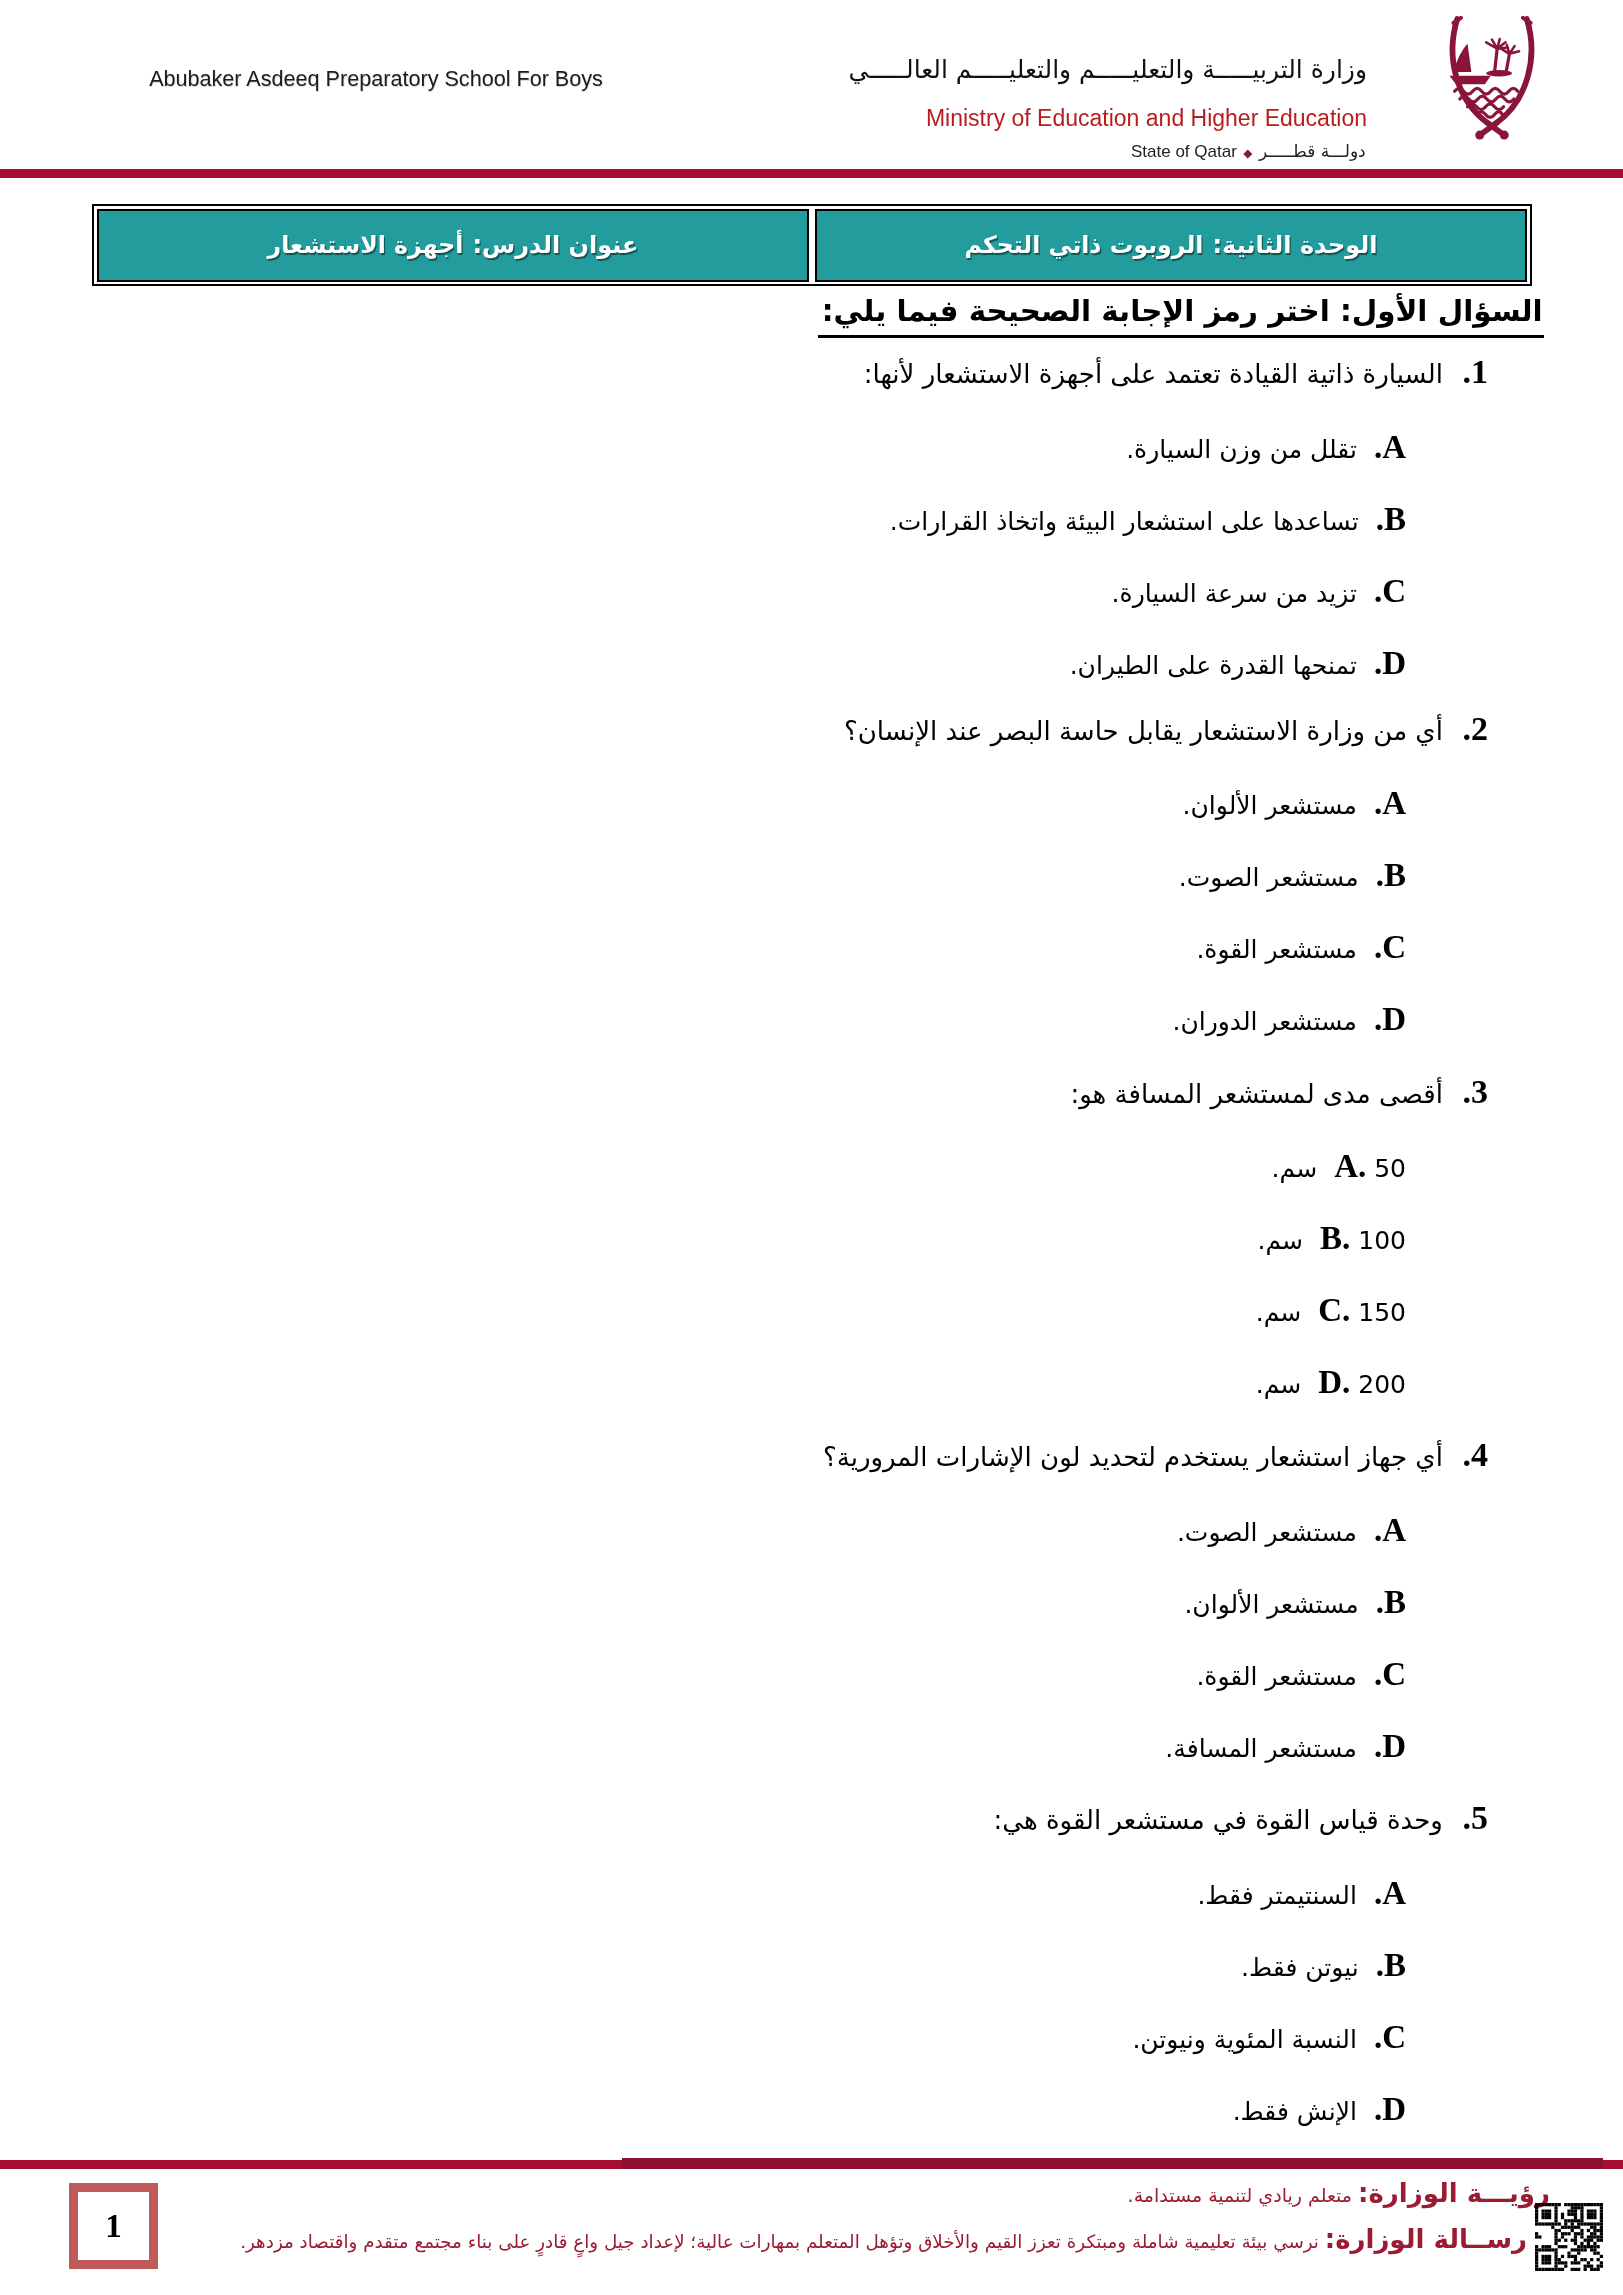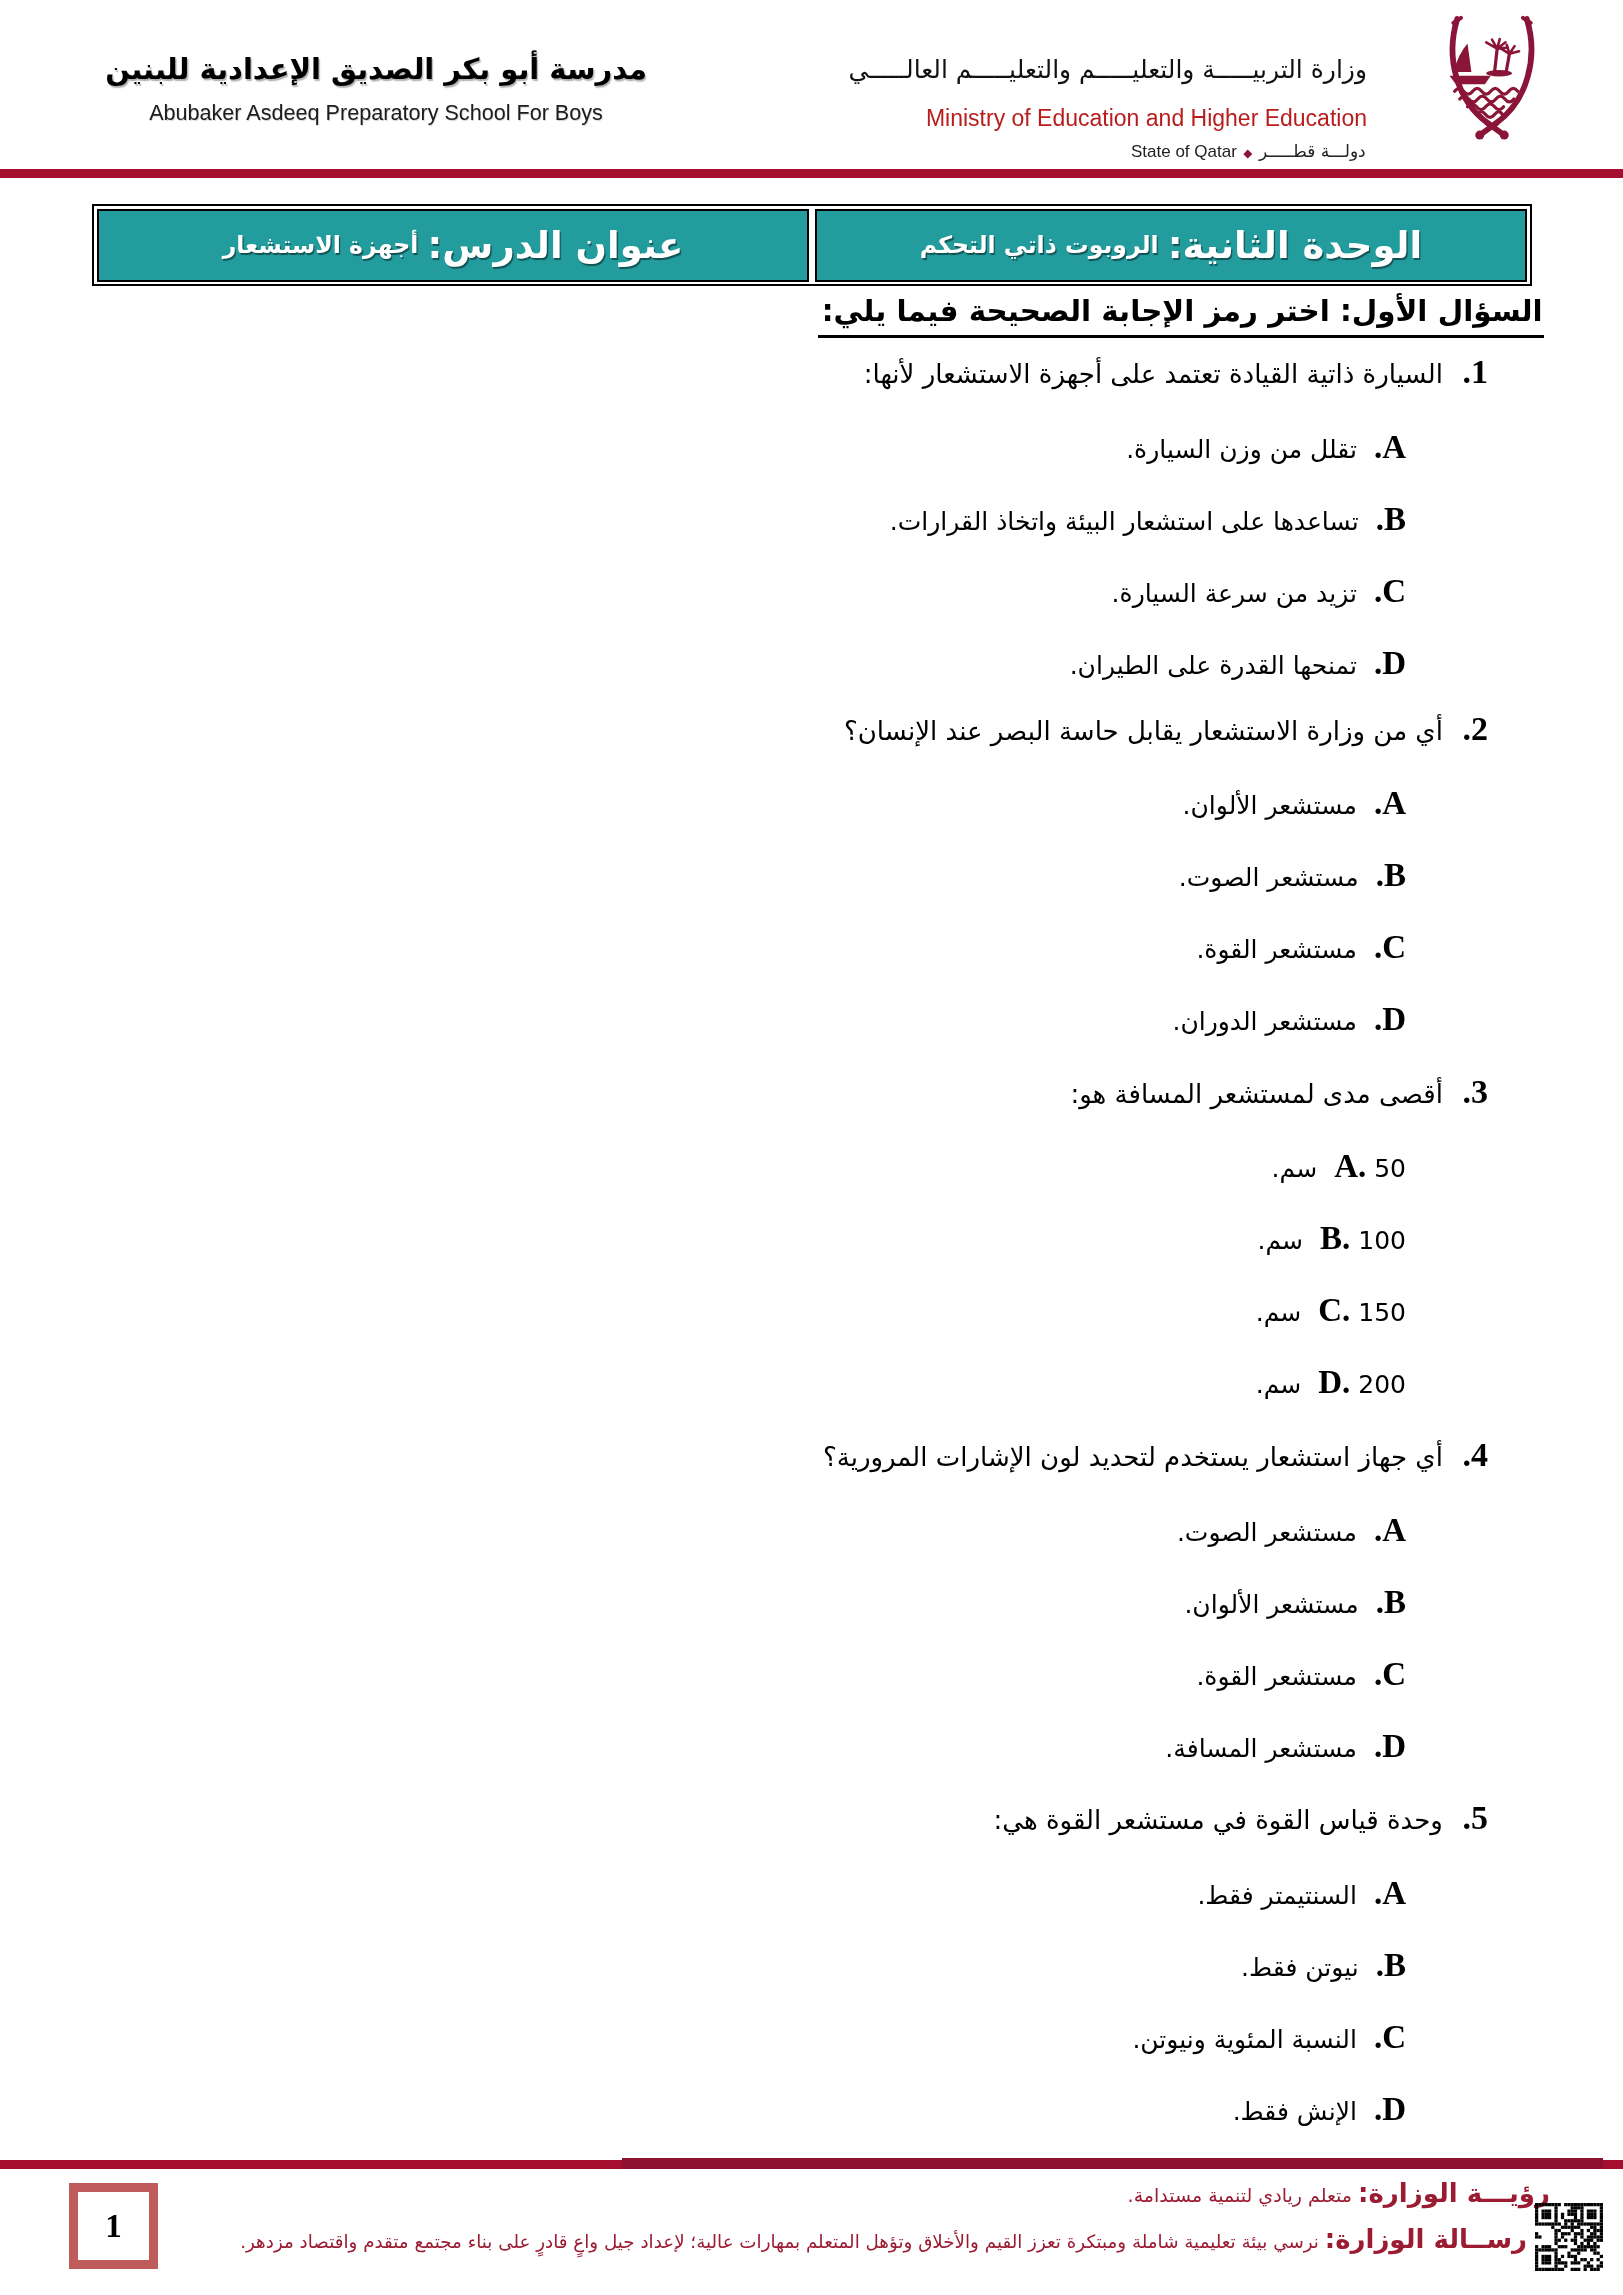--- a/index.html
+++ b/index.html
@@ -26,21 +26,21 @@
   .emblem { position:absolute; right:73px; top:9.2px; width:116px; height:140px; }
   .rule-top { position:absolute; left:0; right:0; top:169px; height:8.5px; background:#A50E2E; }
   
   .info-table { position:absolute; left:92px; top:204px; width:1440px;
                 border:2px solid #000; padding:2.6px; background:#fff; }
   .info-table-inner { display:flex; direction:rtl; gap:5.2px; }
   .info-cell { flex:1; height:73px; border:2.6px solid #000; background:#239C9D;
                display:flex; align-items:center; justify-content:center; gap:9.2px;
                direction:rtl; color:#fff; font-family:"DejaVu Sans",sans-serif; font-weight:bold;
                text-shadow:1.3px 2px 0.7px rgba(0,0,0,.45); }
-  .cell-label { font-size:37px; }
+  .cell-label { font-size:24px; }
   .cell-value { font-size:23.6px; }
   
   .section-title { position:absolute; right:79px; top:294px; direction:rtl; white-space:nowrap;
                    font-family:"DejaVu Sans",sans-serif; font-weight:bold; font-size:29.4px;
                    border-bottom:3.3px solid #000; padding:0 1.3px 6.5px 3.9px; }
   
   .q-line { position:absolute; right:135px; direction:rtl; white-space:nowrap; font-size:26px; }
   .q-num  { font-family:"Liberation Serif",serif; font-weight:bold; font-size:34px; margin-left:19.6px; }
   .q-text { font-family:"DejaVu Sans",sans-serif;text-align:right; }
   .opt-line { position:absolute; right:217px; direction:rtl; white-space:nowrap; font-size:25px; }
@@ -59,21 +59,20 @@
                   color:#9A1B32; font-family:"DejaVu Sans",sans-serif; font-size:18.3px; }
   .f-label { font-weight:bold; font-size:26px; }
   .qr { position:absolute; right:19.6px; top:2203px; width:68px; height:68px; }
 </style>
 </head>
 <body>
 
 <div class="page">
 
   <div class="school-block">
-    <div class="school-ar">مدرسة أبو بكر الصديق الإعدادية للبنين</div>
     <div class="school-en">Abubaker Asdeeq Preparatory School For Boys</div>
   </div>
 
   <div class="ministry-block">
     <div class="ministry-ar">وزارة التربيـــــة والتعليـــــم والتعليـــــم العالـــــي</div>
     <div class="ministry-en">Ministry of Education and Higher Education</div>
     <div class="state-line">
       <span class="state-ar">دولـــة قطـــــر</span><span class="sep">◆</span><span class="state-en">State of Qatar</span>
     </div>
   </div>

